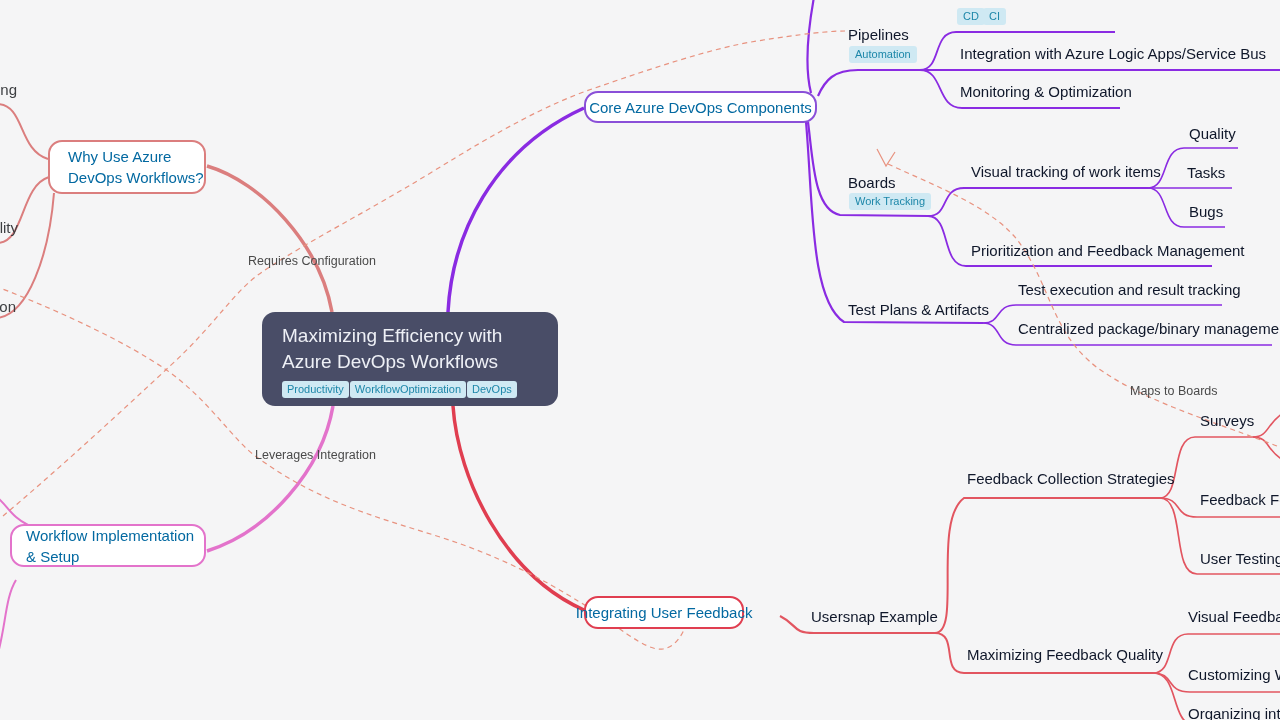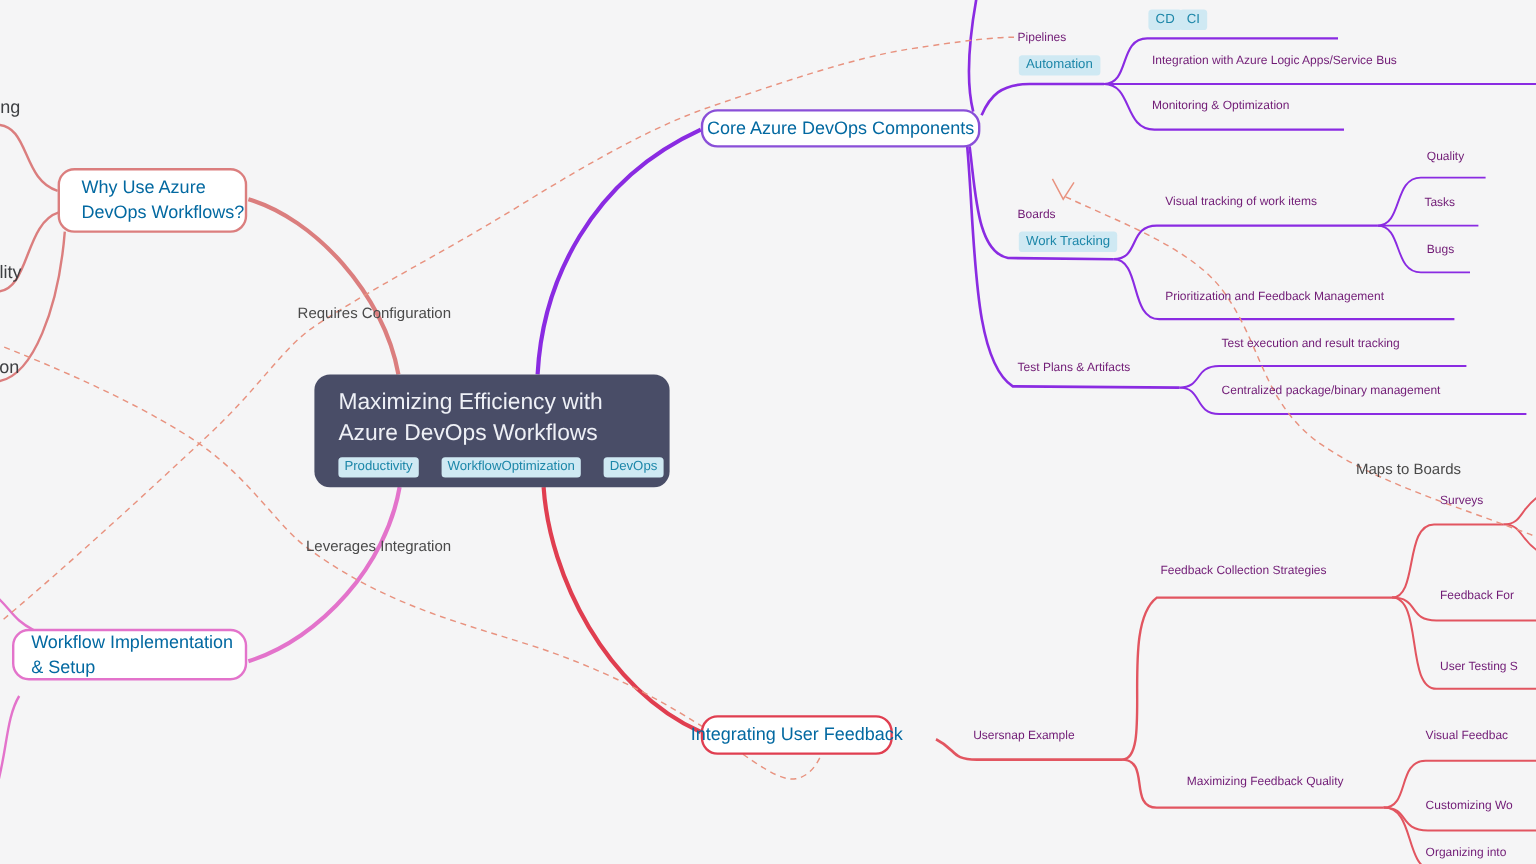--- a/index.html
+++ b/index.html
@@ -1,38 +1,38 @@
 <!DOCTYPE html>
 <html><head>
 <meta charset="utf-8">
 <style>
   html,body{margin:0;padding:0;background:#e8e8e8;}
   #stage{
     position:relative;width:1280px;height:720px;overflow:hidden;
     background:#f5f5f6;font-family:"Liberation Sans", sans-serif;
   }
   #stage svg{position:absolute;left:0;top:0;}
-  .txt{position:absolute;white-space:nowrap;font-size:10px;color:#701a75;}
+  .txt{position:absolute;white-space:nowrap;font-size:15px;color:#0f172a;}
   .frag{position:absolute;white-space:nowrap;font-size:15px;color:#3d3f42;}
   .lbl{position:absolute;white-space:nowrap;font-size:12.5px;color:#4a4a4a;}
   .tag{
     position:absolute;font-size:11px;line-height:1;padding:3px 6px;border-radius:3px;
     background:#cfe9f3;color:#1d87a9;white-space:nowrap;
   }
   .rectnode{
     position:absolute;background:#ffffff;border-radius:14px;box-sizing:border-box;
     display:flex;flex-direction:column;justify-content:center;
     font-size:15px;line-height:21px;color:#0369a1;white-space:nowrap;
   }
   .root{
     position:absolute;left:262px;top:312px;width:296px;height:94px;box-sizing:border-box;
     background:#494d67;border-radius:13px;padding:11px 20px 10px 20px;
   }
   .root .title{font-size:19px;line-height:26px;color:#eef0f6;white-space:nowrap;}
-  .root .tagrow{margin-top:6px;display:flex;gap:19px;}
+  .root .tagrow{margin-top:6px;display:flex;gap:1px;}
   .root .tagrow .rtag{
     font-size:11px;line-height:1;padding:3px 5px;border-radius:3px;
     background:#cfe9f3;color:#1d87a9;white-space:nowrap;
   }
 </style>
 </head>
 <body>
 
 <div id="stage">
 
@@ -143,21 +143,21 @@
 
   <div class="frag" style="right:1263px;top:81px;">ing</div>
   <div class="frag" style="right:1262px;top:219px;">lity</div>
   <div class="frag" style="right:1264px;top:298px;">ion</div>
 
   <div class="txt" style="left:811px;top:608px;">Usersnap Example</div>
   <div class="txt" style="left:967px;top:470px;">Feedback Collection Strategies</div>
   <div class="txt" style="left:1200px;top:412px;">Surveys</div>
   <div class="txt" style="left:1200px;top:491px;">Feedback For</div>
   <div class="txt" style="left:1200px;top:550px;">User Testing S</div>
-  <div class="txt" style="left:967px;top:646px;margin-left:22px;">Maximizing Feedback Quality</div>
+  <div class="txt" style="left:967px;top:646px;">Maximizing Feedback Quality</div>
   <div class="txt" style="left:1188px;top:608px;">Visual Feedbac</div>
   <div class="txt" style="left:1188px;top:666px;">Customizing Wo</div>
   <div class="txt" style="left:1188px;top:705px;">Organizing into</div>
 
   <div class="lbl" style="left:248px;top:254px;">Requires Configuration</div>
   <div class="lbl" style="left:255px;top:448px;">Leverages Integration</div>
   <div class="lbl" style="left:1130px;top:384px;">Maps to Boards</div>
 
 </div>
 

